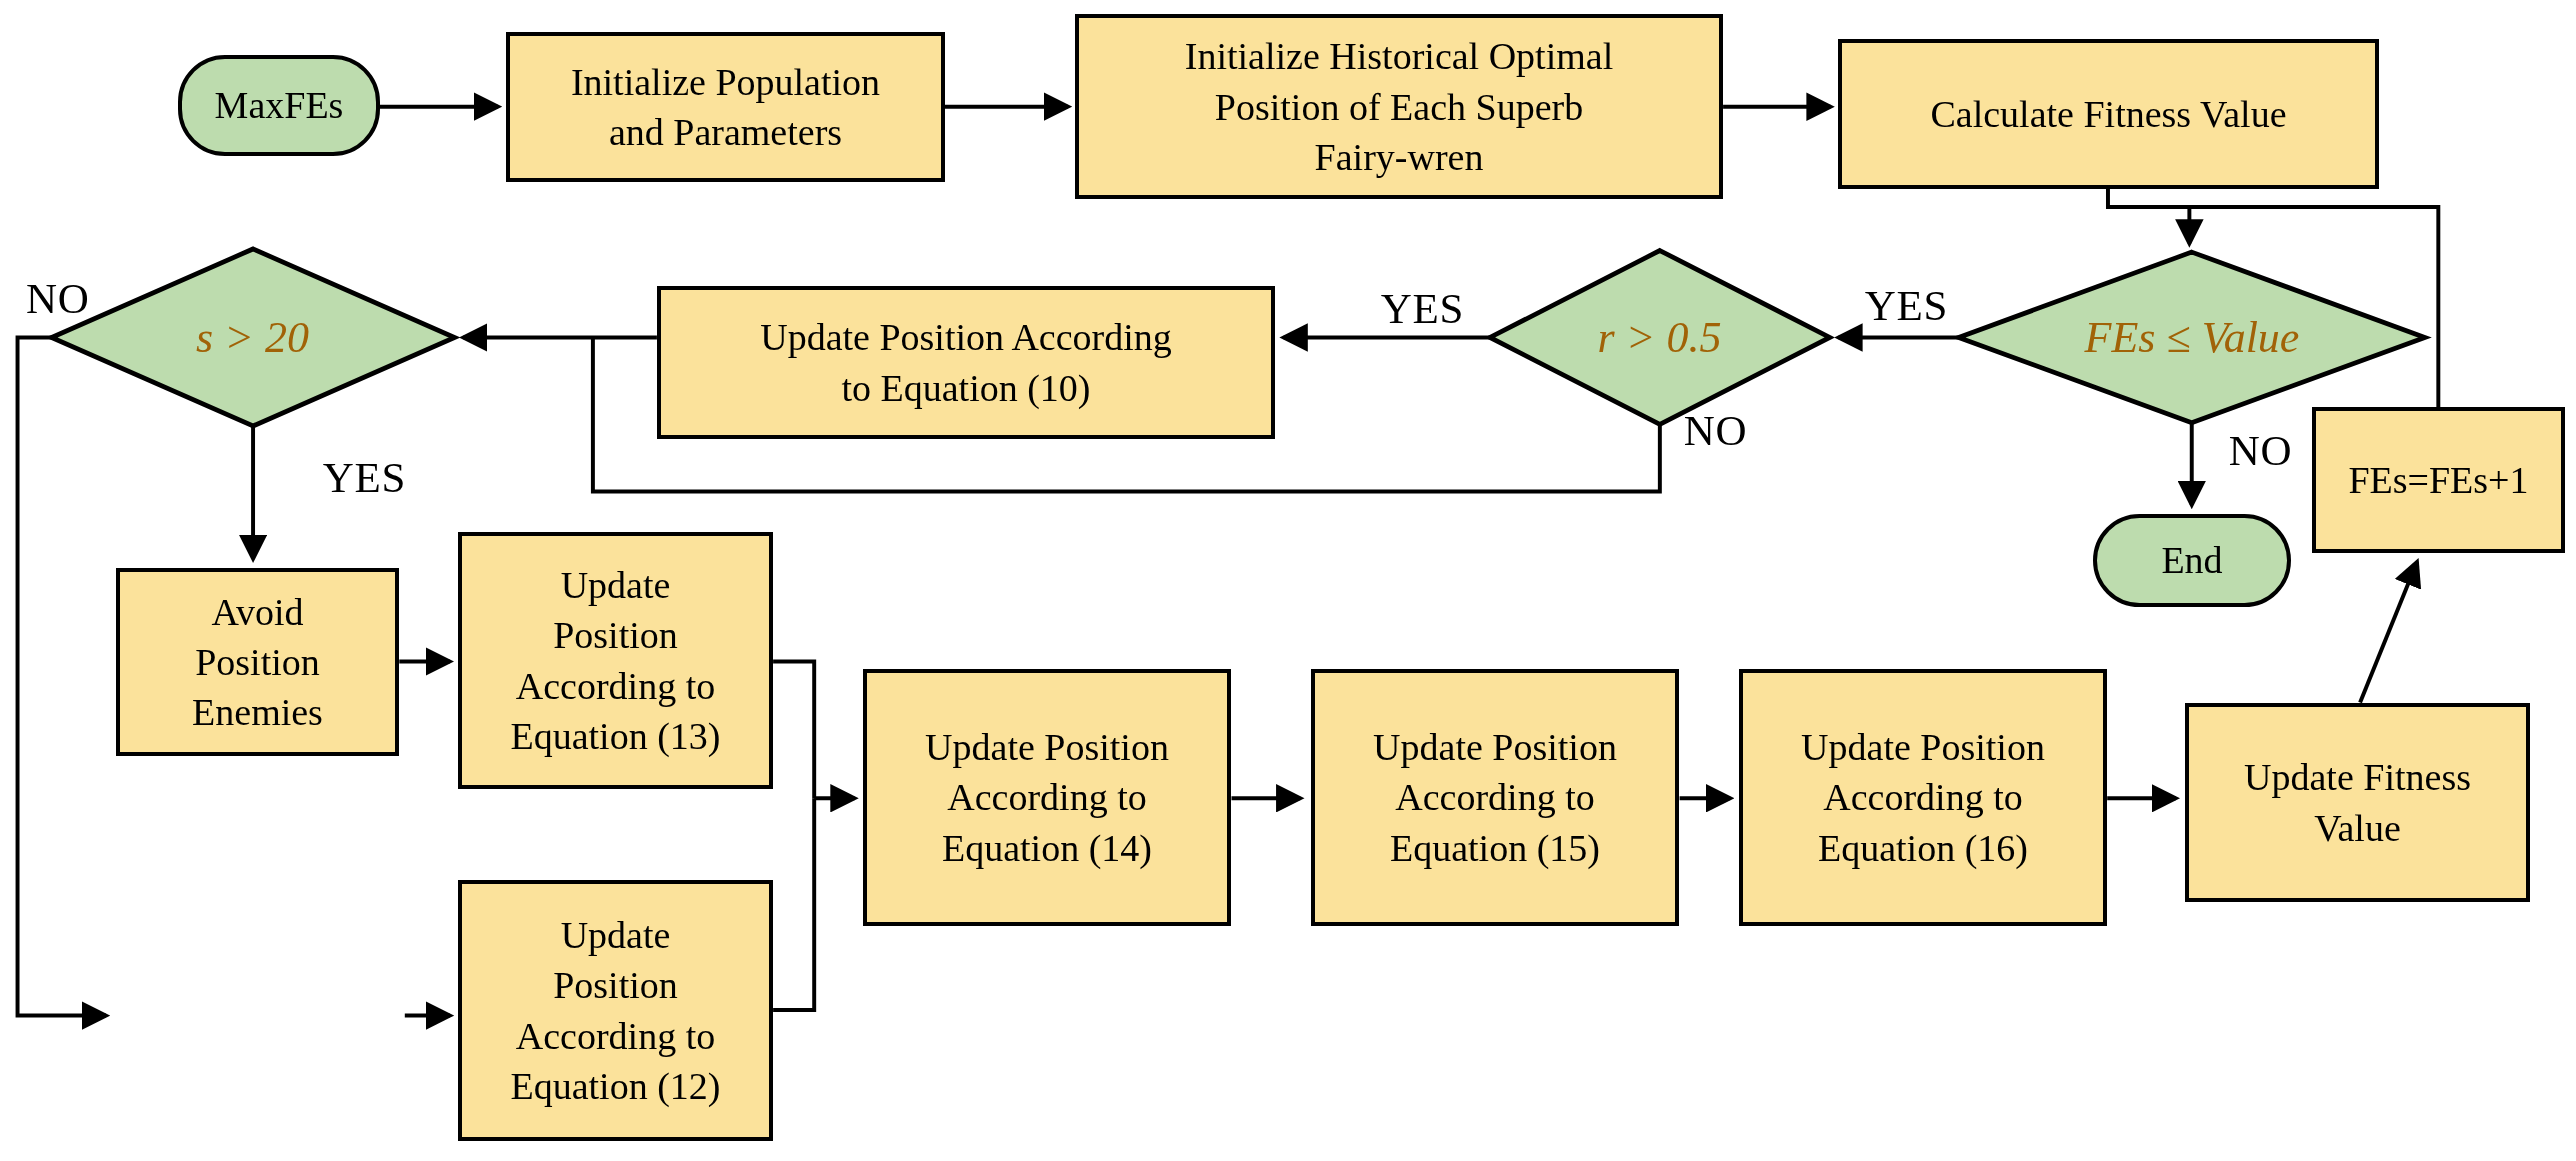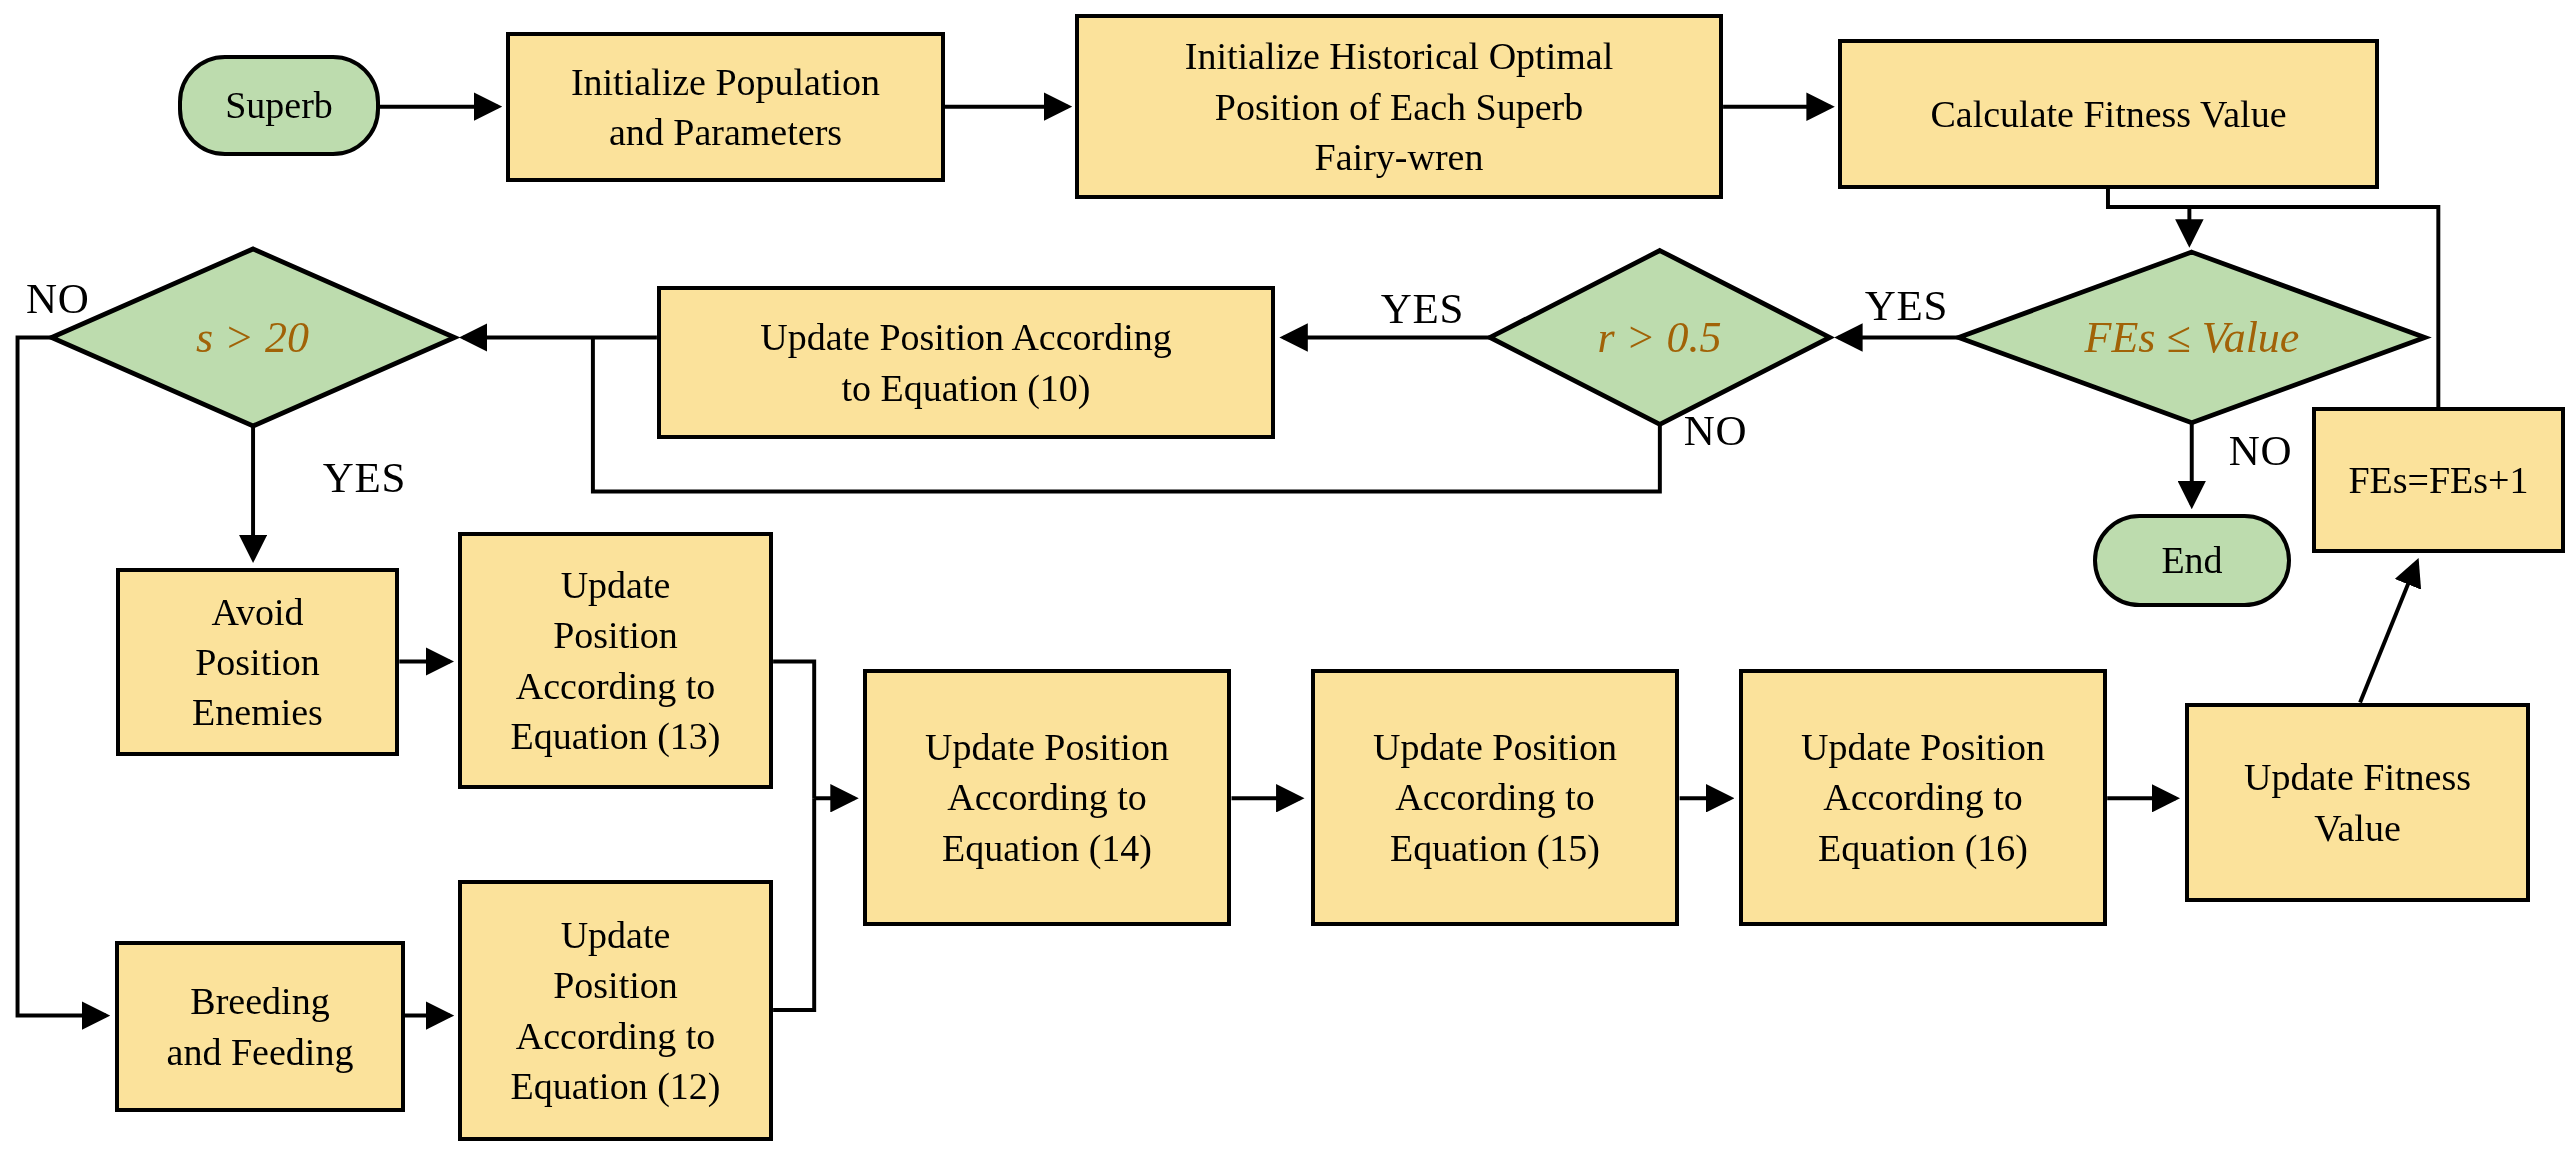--- a/index.html
+++ b/index.html
@@ -87,21 +87,21 @@
 
     <polyline class="wire" points="2986,889 3058,711" marker-end="url(#arr)"></polyline>
 
     <polyline class="wire" points="2773,535 2773,639" marker-end="url(#arr)"></polyline>
 
     <polygon class="diamond" points="320,315 575,427 320,539 65,427"></polygon>
     <polygon class="diamond" points="2100,317 2315,427 2100,537 1885,427"></polygon>
     <polygon class="diamond" points="2773,319 3068,427 2773,535 2478,427"></polygon>
   </svg>
 
-  <div class="node terminator" style="left:178px;top:55px;width:202px;height:101px;">Superb</div>
+  <div class="node terminator" style="left:178px;top:55px;width:202px;height:101px;">MaxFEs</div>
   <div class="node terminator" style="left:2093px;top:514px;width:198px;height:93px;">End</div>
 
   <div class="node" style="left:506px;top:32px;width:439px;height:150px;">Initialize Population
 and Parameters</div>
   <div class="node" style="left:1075px;top:14.2px;width:648px;height:185px;">Initialize Historical Optimal
 Position of Each Superb
 Fairy-wren</div>
   <div class="node" style="left:1838px;top:32px;width:541px;height:150px;margin-top:7px;">Calculate Fitness Value</div>
 
   <div class="node" style="left:657px;top:262px;width:618px;height:153px;margin-top:24px;">Update Position According
@@ -112,22 +112,20 @@
   <div class="dtext" style="left:1541px;top:306px;width:237px;height:63px;">r &gt; 0.5</div>
   <div class="dtext" style="left:2034px;top:306px;width:316px;height:63px;">FEs ≤ Value</div>
 
   <div class="node" style="left:116px;top:568px;width:283px;height:188px;">Avoid
 Position
 Enemies</div>
   <div class="node" style="left:458px;top:532px;width:315px;height:257px;">Update
 Position
 According to
 Equation (13)</div>
-  <div class="node" style="left:115px;top:941px;width:290px;height:171px;">Breeding
-and Feeding</div>
   <div class="node" style="left:458px;top:880px;width:315px;height:261px;">Update
 Position
 According to
 Equation (12)</div>
 
   <div class="node" style="left:863px;top:669px;width:368px;height:257px;">Update Position
 According to
 Equation (14)</div>
   <div class="node" style="left:1311px;top:669px;width:368px;height:257px;">Update Position
 According to

